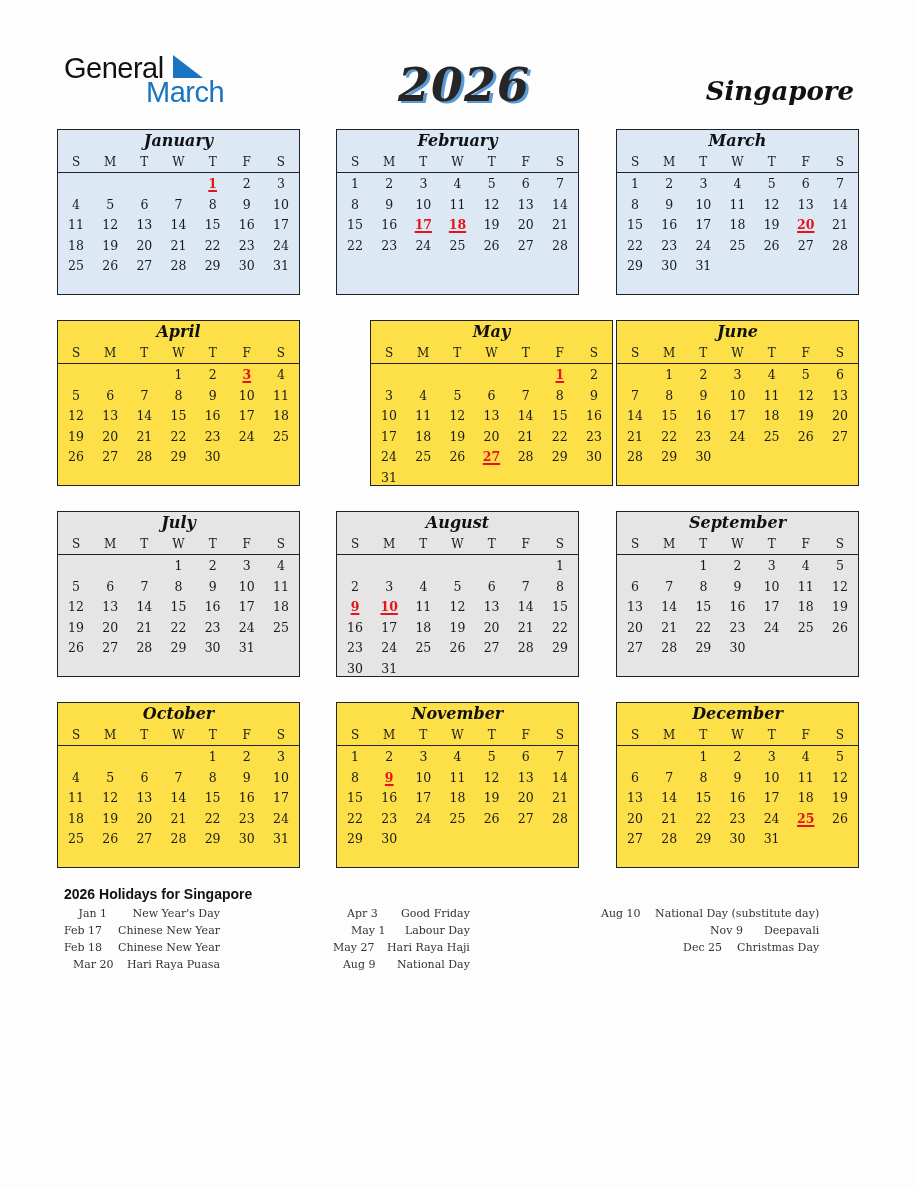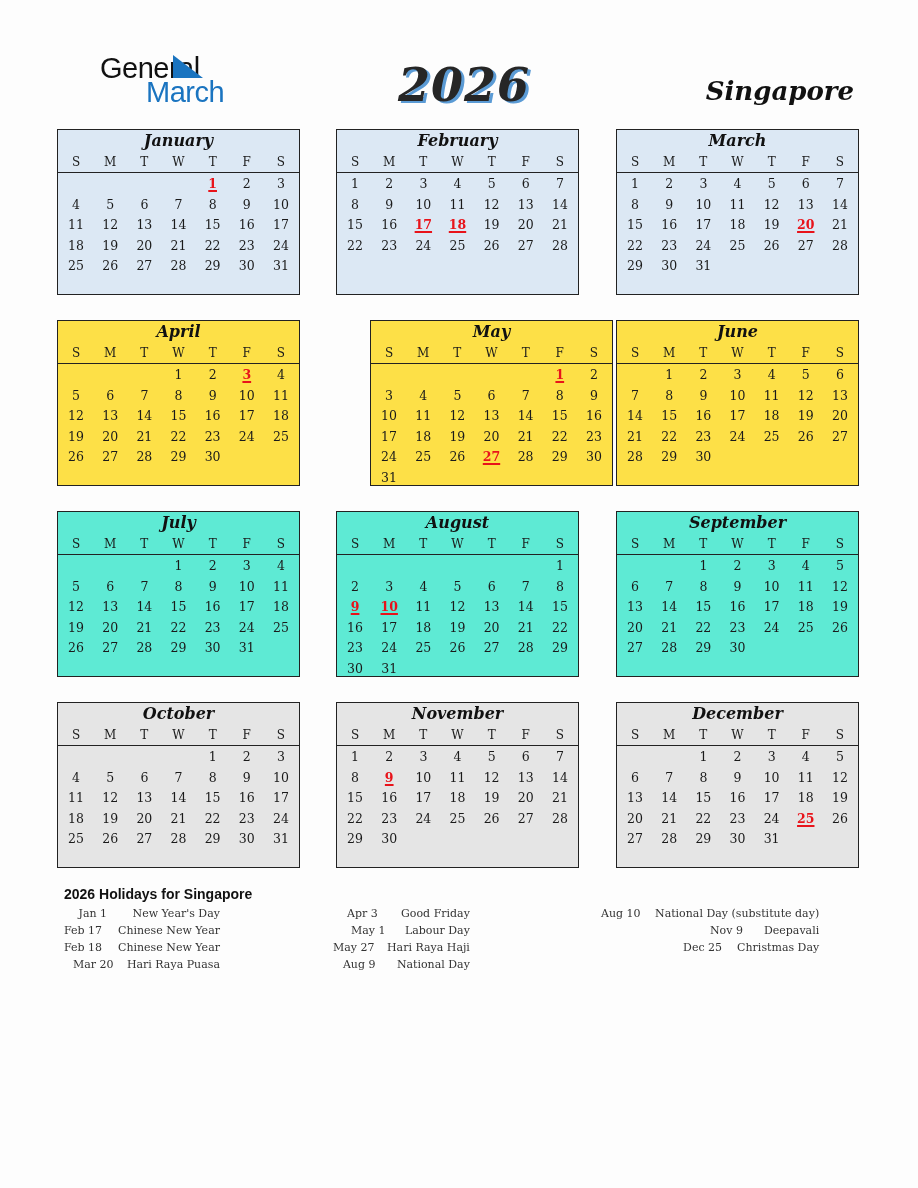--- a/index.html
+++ b/index.html
@@ -1,31 +1,31 @@
 <!DOCTYPE html>
 <html><head>
 <meta charset="utf-8">
 <style>
   html, body { margin:0; padding:0; }
   body { width:918px; height:1188px; background:#fdfdfd; position:relative; overflow:hidden;
          font-family:"DejaVu Serif", serif; color:#1a1a1a; }
   .logo { position:absolute; left:64px; top:52px; width:150px; height:56px; }
-  .logo .general { position:absolute; left:0; top:0; font-family:"Liberation Sans", sans-serif; font-size:29px; color:#111; letter-spacing:-0.5px;margin-left:36px; }
+  .logo .general { position:absolute; left:0; top:0; font-family:"Liberation Sans", sans-serif; font-size:29px; color:#111; letter-spacing:-0.5px; }
   .logo .blue { position:absolute; left:82px; top:24px; font-family:"Liberation Sans", sans-serif; font-size:29px; color:#1a74c0; letter-spacing:-0.5px; }
   .logo .tri { position:absolute; left:109px; top:3px; width:0; height:0;
                border-left:0 solid transparent; border-bottom:23px solid #1a74c0; border-right:30px solid transparent; }
   .year { position:absolute; left:398px; top:58px; font-family:"DejaVu Serif", serif; font-weight:bold; font-style:italic;
           font-size:46px; color:#262626; text-shadow:3px 2px 0 #5b9bd5; letter-spacing:1px; }
   .country { position:absolute; right:64px; top:76px; font-family:"DejaVu Serif", serif; font-weight:bold; font-style:italic;
              font-size:26px; color:#111; }
   .month { position:absolute; width:243px; height:166px; border:1px solid #222; box-sizing:border-box; }
   .month.blue { background:#dce8f4; }
   .month.yellow { background:#fde047; }
-  .month.green { background:#5eead4; }
-  .month.peach { background:#e5e5e5; }
+  .month.green { background:#e5e5e5; }
+  .month.peach { background:#fde047; }
   .mname { position:absolute; left:0; right:0; top:1px; text-align:center; font-weight:bold; font-style:italic;
            font-size:16px; color:#111; }
   .dow { position:absolute; left:0; right:0; top:23px; height:19px; border-bottom:1.5px solid #222; display:flex; padding:0 1px; }
   .dow span { flex:1; text-align:center; font-size:12px; line-height:19px; }
   .grid { position:absolute; left:0; right:0; top:44px; display:grid; grid-template-columns:repeat(7, 1fr); padding:0 1px;
           grid-auto-rows:20.6px; }
   .grid span { text-align:center; font-size:12.5px; line-height:20.6px; }
   .grid span.hol { color:#e8131a; font-weight:bold; text-decoration:underline; text-decoration-thickness:2px; text-underline-offset:2px; }
   .hols-title { position:absolute; left:64px; top:886px; font-family:"Liberation Sans", sans-serif; font-weight:bold; font-size:14px; color:#111; }
   .hcol { position:absolute; top:907px; }

